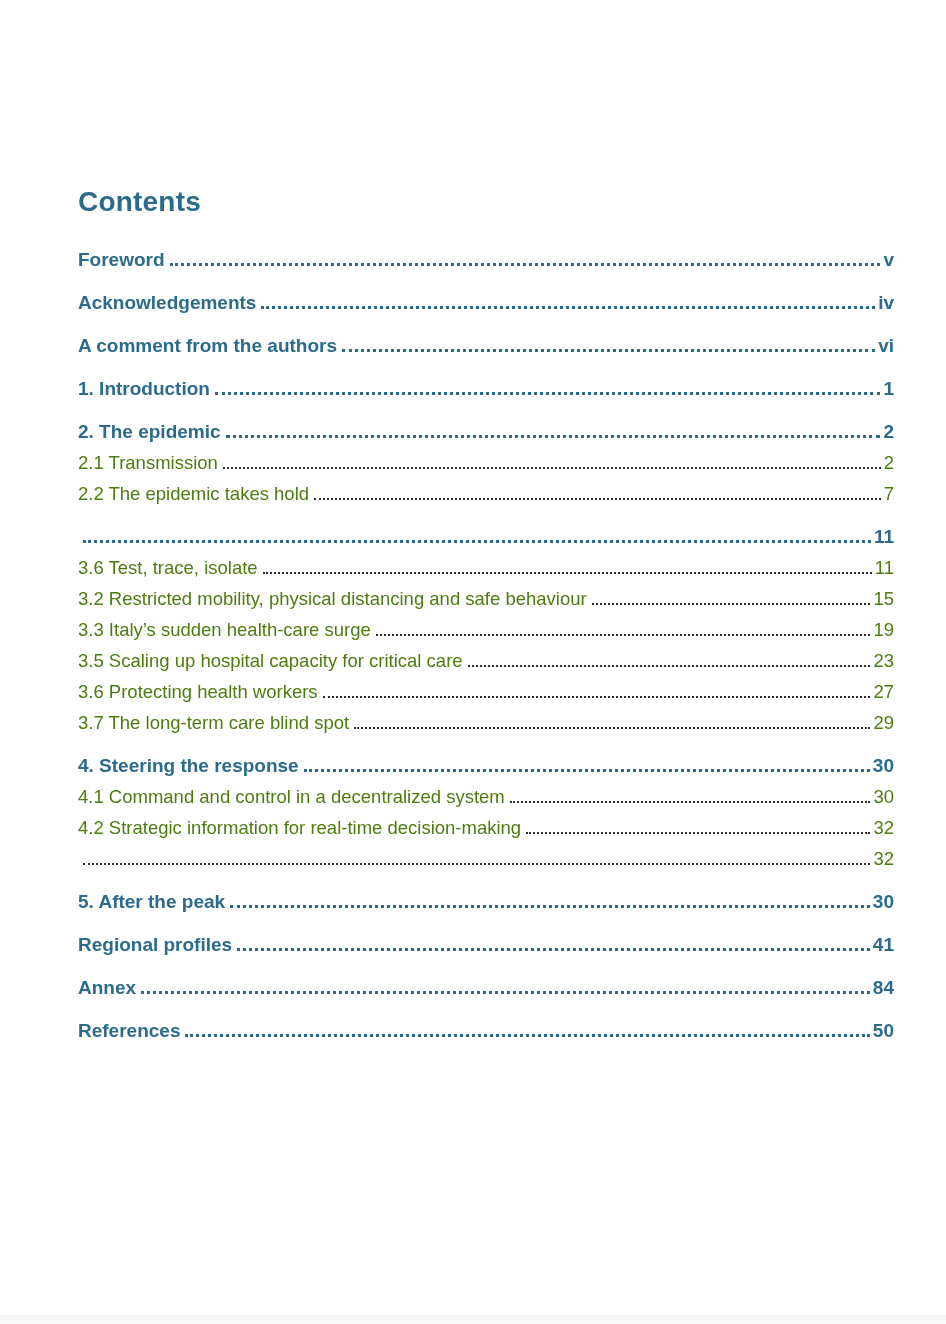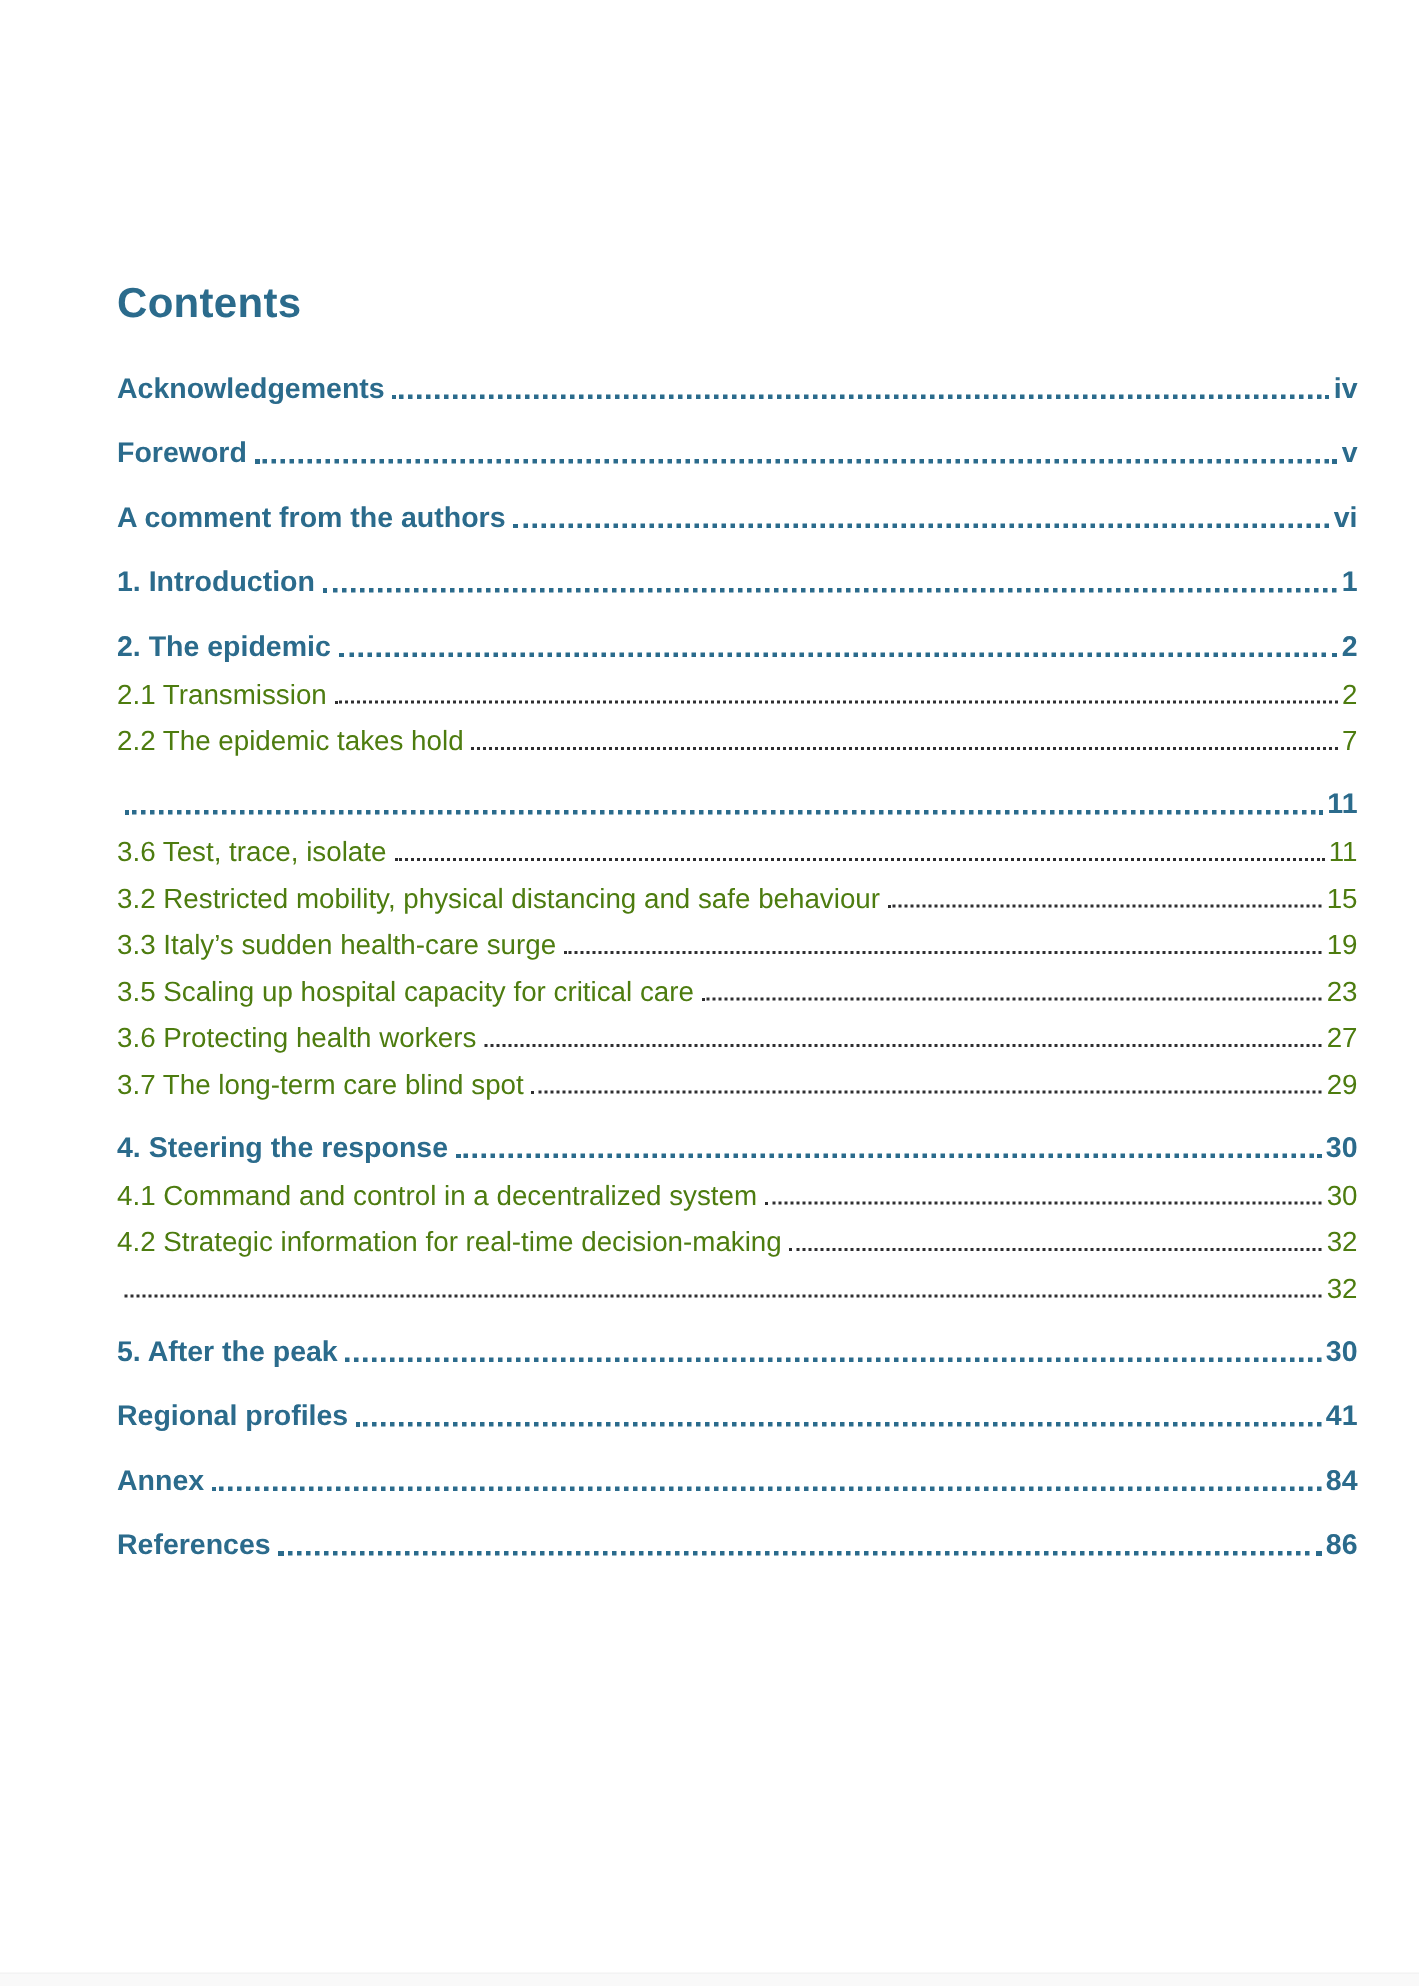--- a/index.html
+++ b/index.html
@@ -6,21 +6,21 @@
   html, body { width: 946px; height: 1324px; }
   body {
     background: #ffffff;
     font-family: "Liberation Sans", "DejaVu Sans", sans-serif;
     position: relative;
     overflow: hidden;
   }
   .page {
     width: 946px;
     height: 1324px;
-    padding: 186px 41px 0 78px;
+    padding: 186px 52px 0 78px;
     position: relative;
   }
   .page-title {
     font-size: 28px;
     font-weight: bold;
     line-height: 32px;
     letter-spacing: 0.2px;
     color: var(--accent, #2b6b8c);
     margin: 0 0 31px 0;
   }
@@ -75,32 +75,32 @@
   }
 </style>
 </head>
 <body>
 
 <div class="page">
   <h1 class="page-title">Contents</h1>
 
   <nav class="toc" id="toc">
   <div class="toc-row lvl1">
+    <span class="toc-label">Foreword</span>
+    <span class="toc-dots"></span>
+    <span class="toc-page">v</span>
+  </div>
+
+  <div class="toc-row lvl1">
     <span class="toc-label">Acknowledgements</span>
     <span class="toc-dots"></span>
     <span class="toc-page">iv</span>
   </div>
 
   <div class="toc-row lvl1">
-    <span class="toc-label">Foreword</span>
-    <span class="toc-dots"></span>
-    <span class="toc-page">v</span>
-  </div>
-
-  <div class="toc-row lvl1">
     <span class="toc-label">A comment from the authors</span>
     <span class="toc-dots"></span>
     <span class="toc-page">vi</span>
   </div>
 
   <div class="toc-row lvl1">
     <span class="toc-label">1. Introduction</span>
     <span class="toc-dots"></span>
     <span class="toc-page">1</span>
   </div>
@@ -202,18 +202,18 @@
 
   <div class="toc-row lvl1">
     <span class="toc-label">Annex</span>
     <span class="toc-dots"></span>
     <span class="toc-page">84</span>
   </div>
 
   <div class="toc-row lvl1">
     <span class="toc-label">References</span>
     <span class="toc-dots"></span>
-    <span class="toc-page">86</span>
+    <span class="toc-page">50</span>
   </div>
 </nav>
 
   <div class="page-edge"></div>
 </div>
 
 </body></html>

